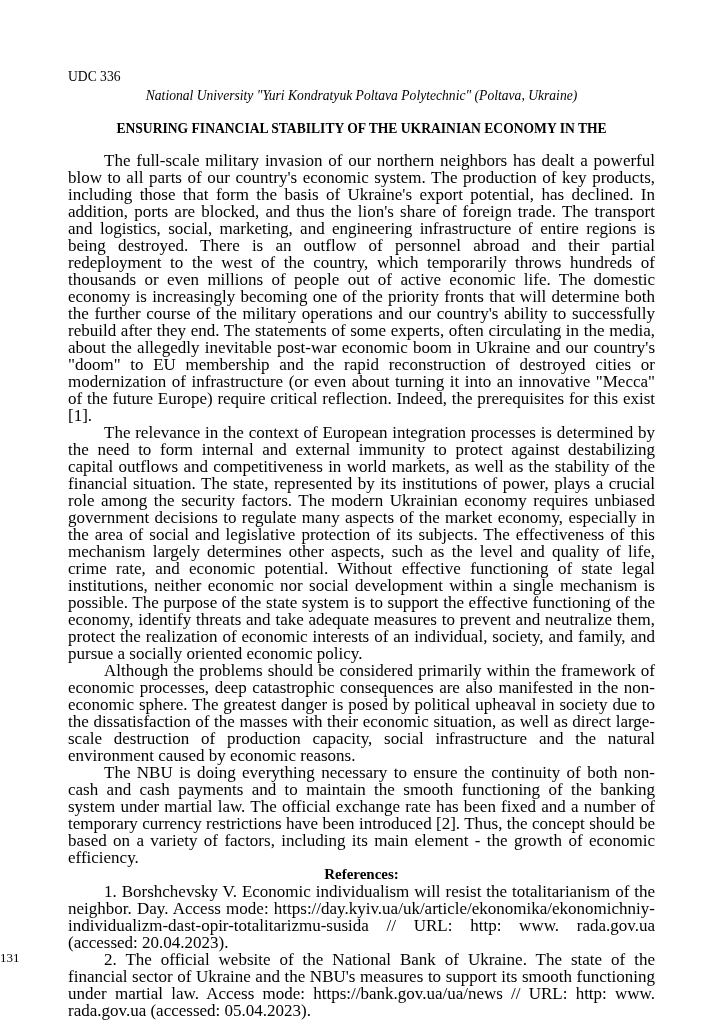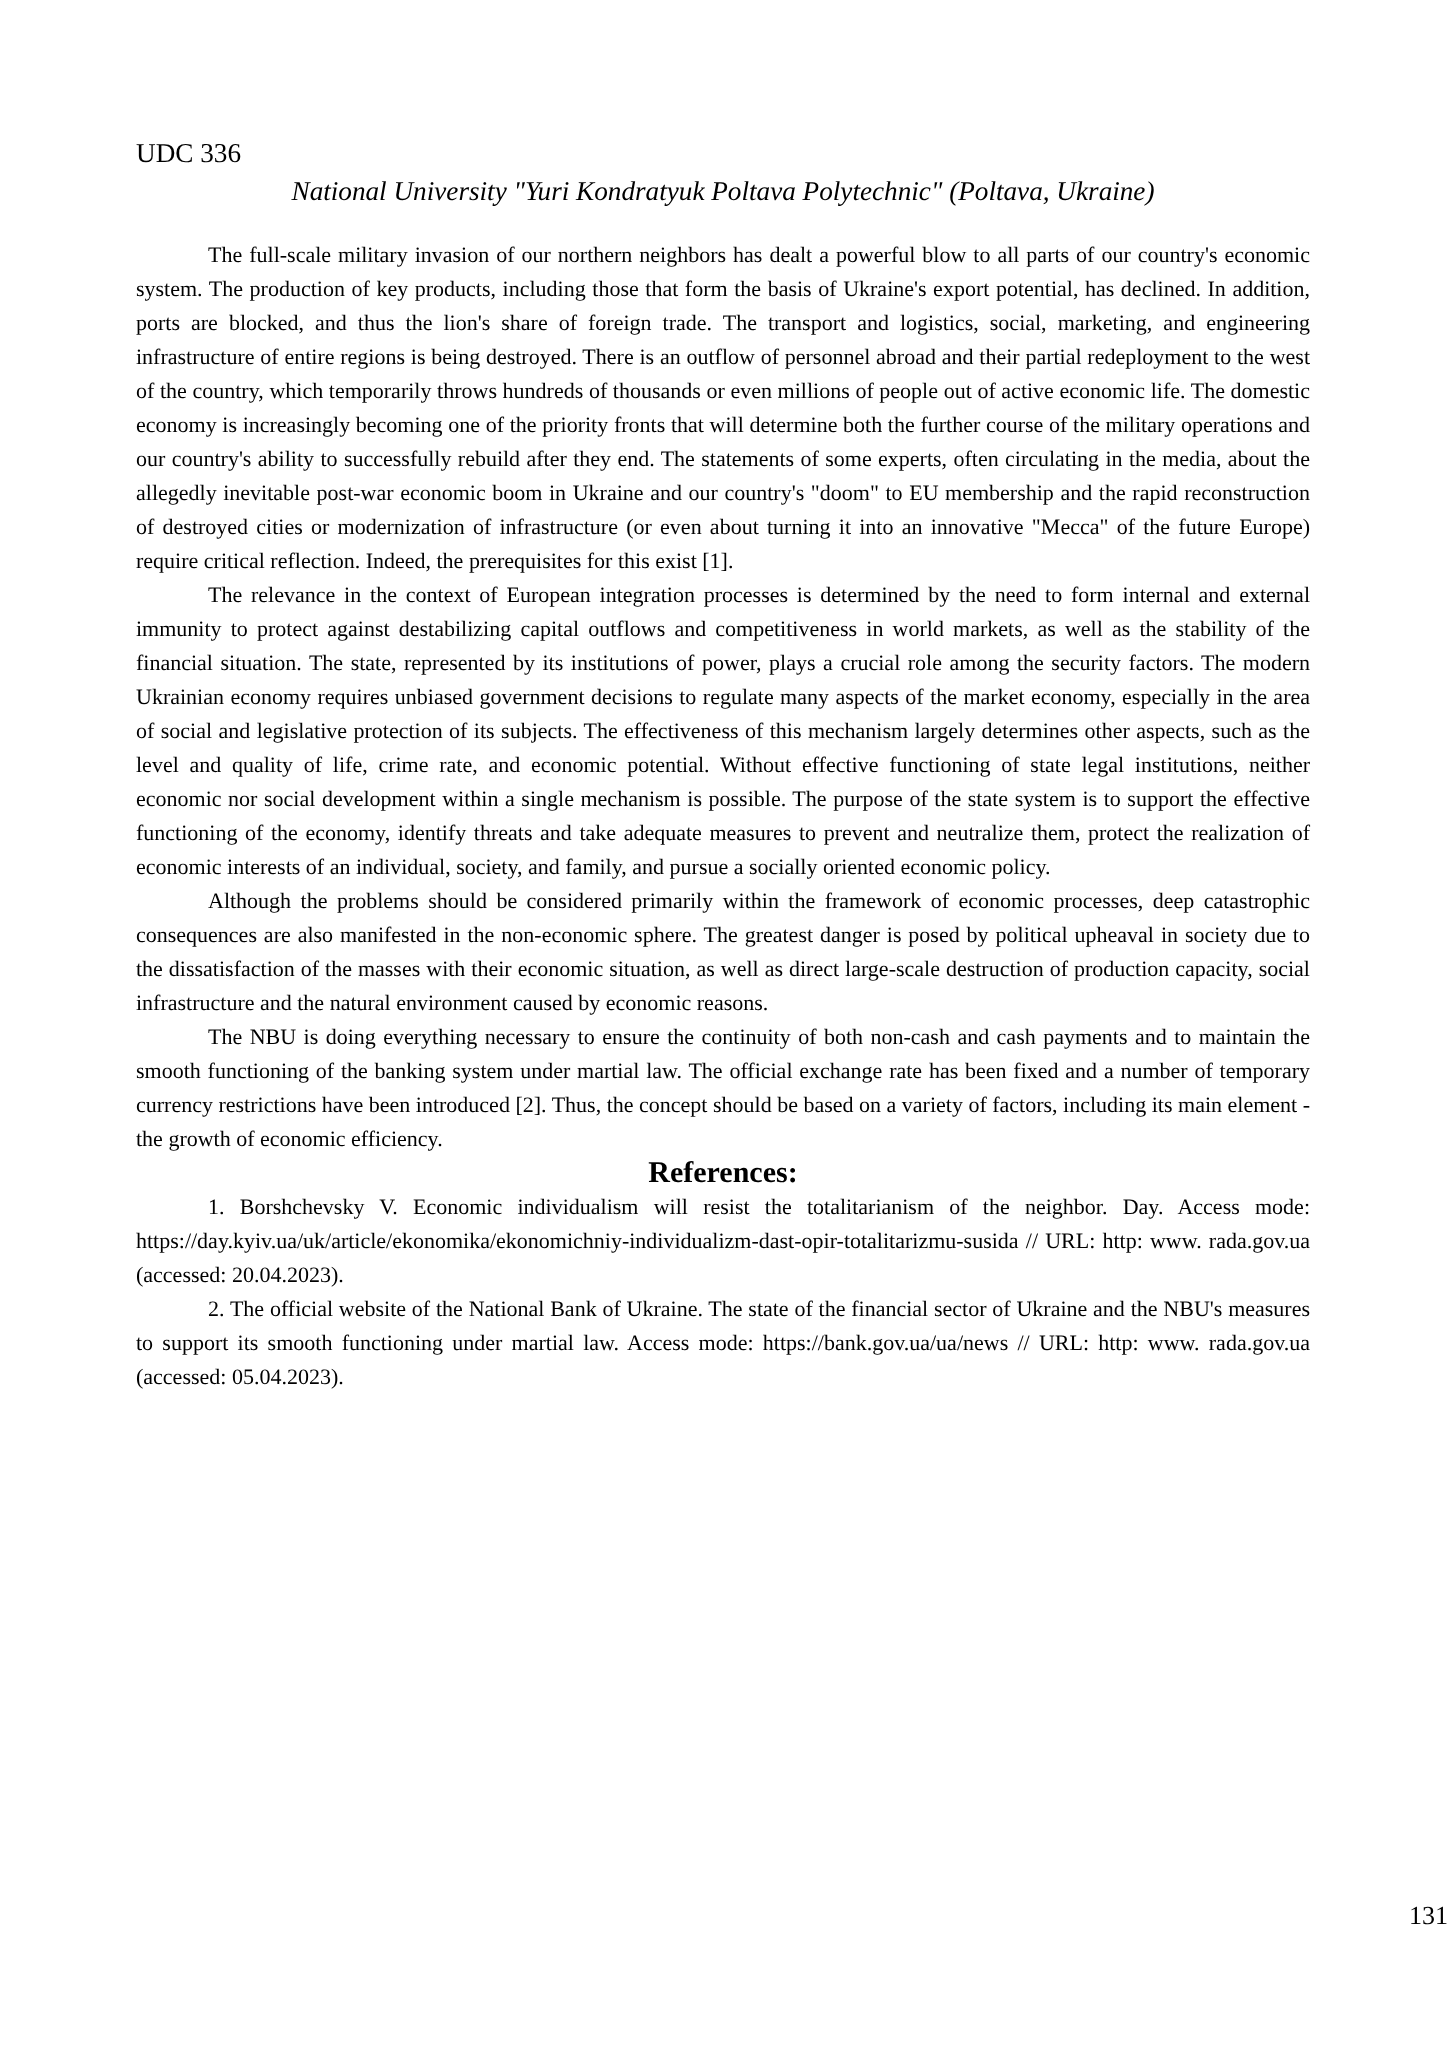--- a/index.html
+++ b/index.html
@@ -44,50 +44,51 @@
     font-weight: bold;
     font-size: 13.6px;
     line-height: 17px;
     margin-top: 16px;
     margin-bottom: 15px;
   }
   p.body-par {
     margin: 0;
     text-align: justify;
     text-indent: 36px;
-    font-size: 11px;
+    font-size: 17px;
     line-height: 17px;
   }
   .refs-heading {
     text-align: center;
     font-weight: bold;
     font-size: 15px;
     line-height: 17px;
   }
   .page-number {
     position: absolute;
     left: 0;
     right: 0;
     bottom: 58px;
-    text-align: right;
+    text-align: left;
     font-size: 13px;
     line-height: 16px;
   }
 </style>
 </head>
 <body>
 
 <div class="page">
 
   <div class="udc">UDC 336</div>
 
 
   <div class="affiliation">National University "Yuri Kondratyuk Poltava Polytechnic" (Poltava, Ukraine)</div>
 
   <div class="title">
+    <div>ENSURING FINANCIAL STABILITY OF THE UKRAINIAN ECONOMY IN THE</div>
   </div>
 
   <p class="body-par">The full-scale military invasion of our northern neighbors has dealt a powerful blow to all parts of our country's economic system. The production of key products, including those that form the basis of Ukraine's export potential, has declined. In addition, ports are blocked, and thus the lion's share of foreign trade. The transport and logistics, social, marketing, and engineering infrastructure of entire regions is being destroyed. There is an outflow of personnel abroad and their partial redeployment to the west of the country, which temporarily throws hundreds of thousands or even millions of people out of active economic life. The domestic economy is increasingly becoming one of the priority fronts that will determine both the further course of the military operations and our country's ability to successfully rebuild after they end. The statements of some experts, often circulating in the media, about the allegedly inevitable post-war economic boom in Ukraine and our country's "doom" to EU membership and the rapid reconstruction of destroyed cities or modernization of infrastructure (or even about turning it into an innovative "Mecca" of the future Europe) require critical reflection. Indeed, the prerequisites for this exist [1].</p>
 
   <p class="body-par">The relevance in the context of European integration processes is determined by the need to form internal and external immunity to protect against destabilizing capital outflows and competitiveness in world markets, as well as the stability of the financial situation. The state, represented by its institutions of power, plays a crucial role among the security factors. The modern Ukrainian economy requires unbiased government decisions to regulate many aspects of the market economy, especially in the area of social and legislative protection of its subjects. The effectiveness of this mechanism largely determines other aspects, such as the level and quality of life, crime rate, and economic potential. Without effective functioning of state legal institutions, neither economic nor social development within a single mechanism is possible. The purpose of the state system is to support the effective functioning of the economy, identify threats and take adequate measures to prevent and neutralize them, protect the realization of economic interests of an individual, society, and family, and pursue a socially oriented economic policy.</p>
 
   <p class="body-par">Although the problems should be considered primarily within the framework of economic processes, deep catastrophic consequences are also manifested in the non-economic sphere. The greatest danger is posed by political upheaval in society due to the dissatisfaction of the masses with their economic situation, as well as direct large-scale destruction of production capacity, social infrastructure and the natural environment caused by economic reasons.</p>
 
   <p class="body-par">The NBU is doing everything necessary to ensure the continuity of both non-cash and cash payments and to maintain the smooth functioning of the banking system under martial law. The official exchange rate has been fixed and a number of temporary currency restrictions have been introduced [2]. Thus, the concept should be based on a variety of factors, including its main element - the growth of economic efficiency.</p>
 

